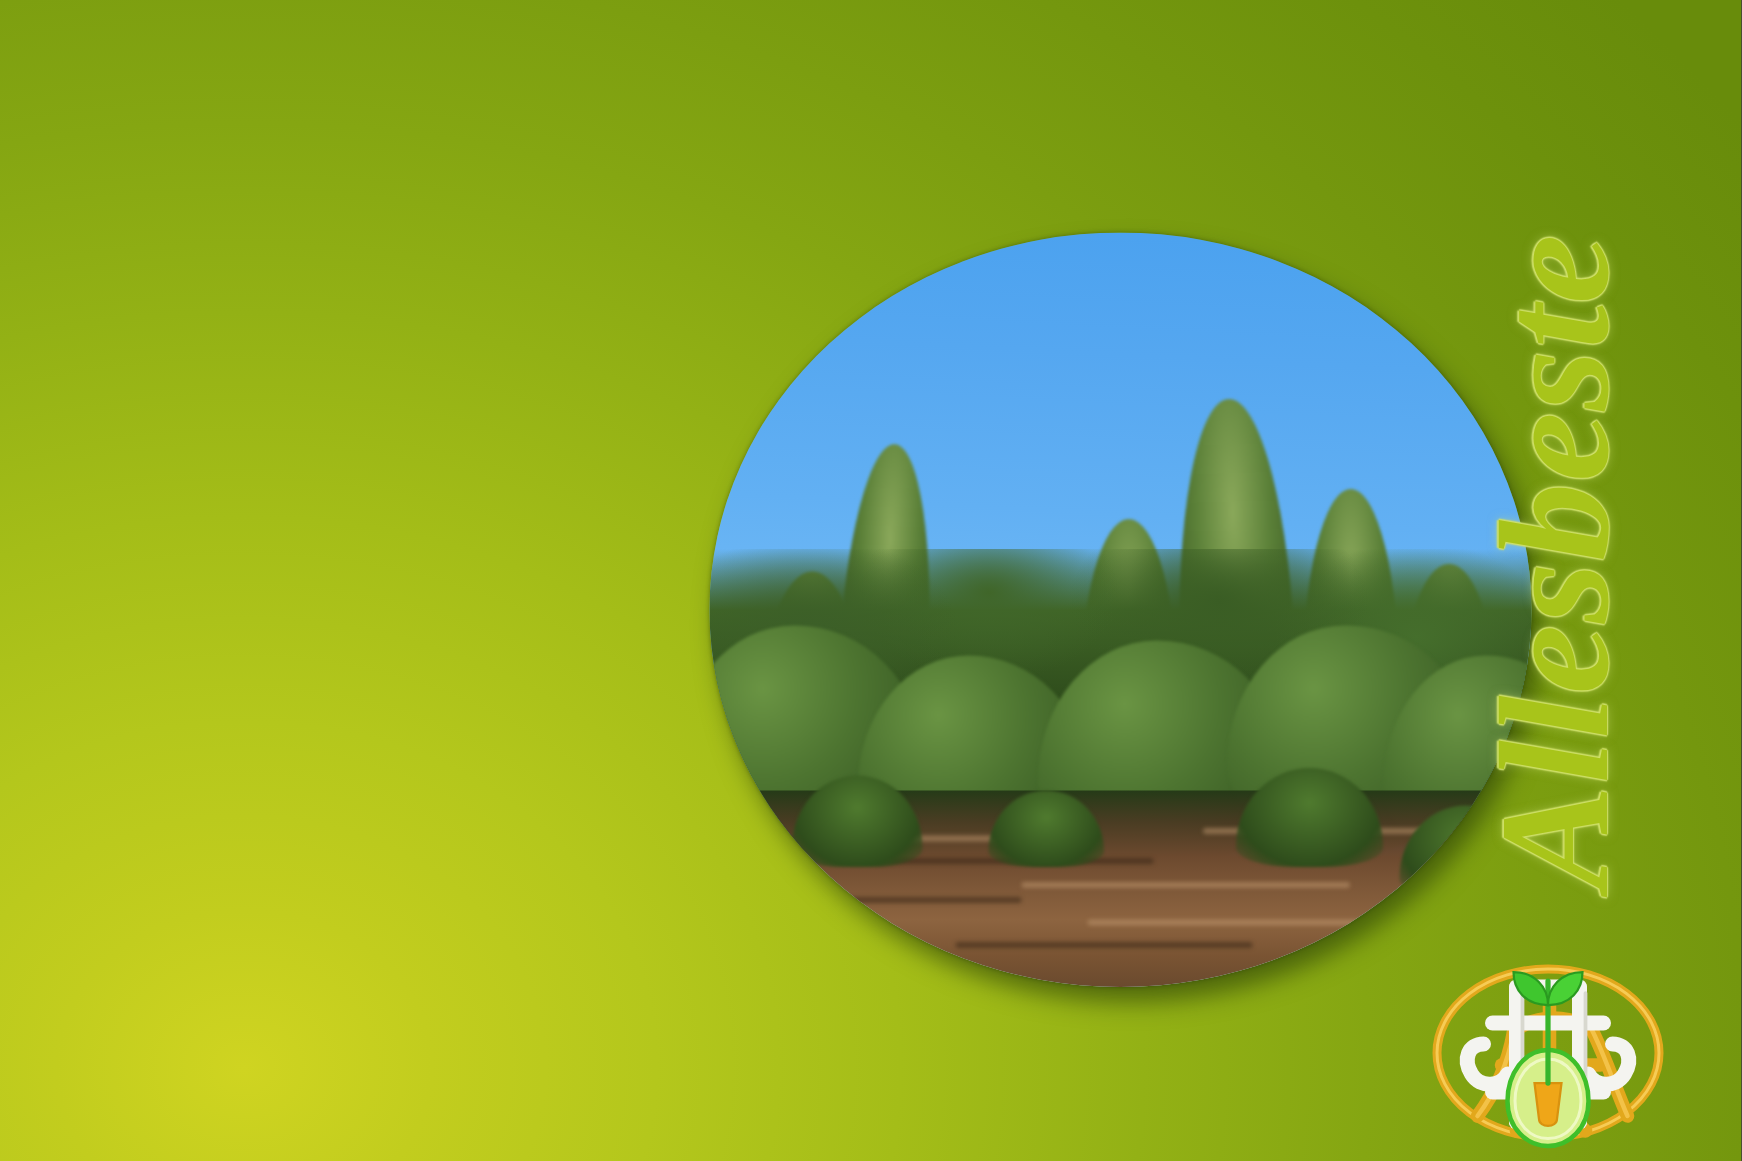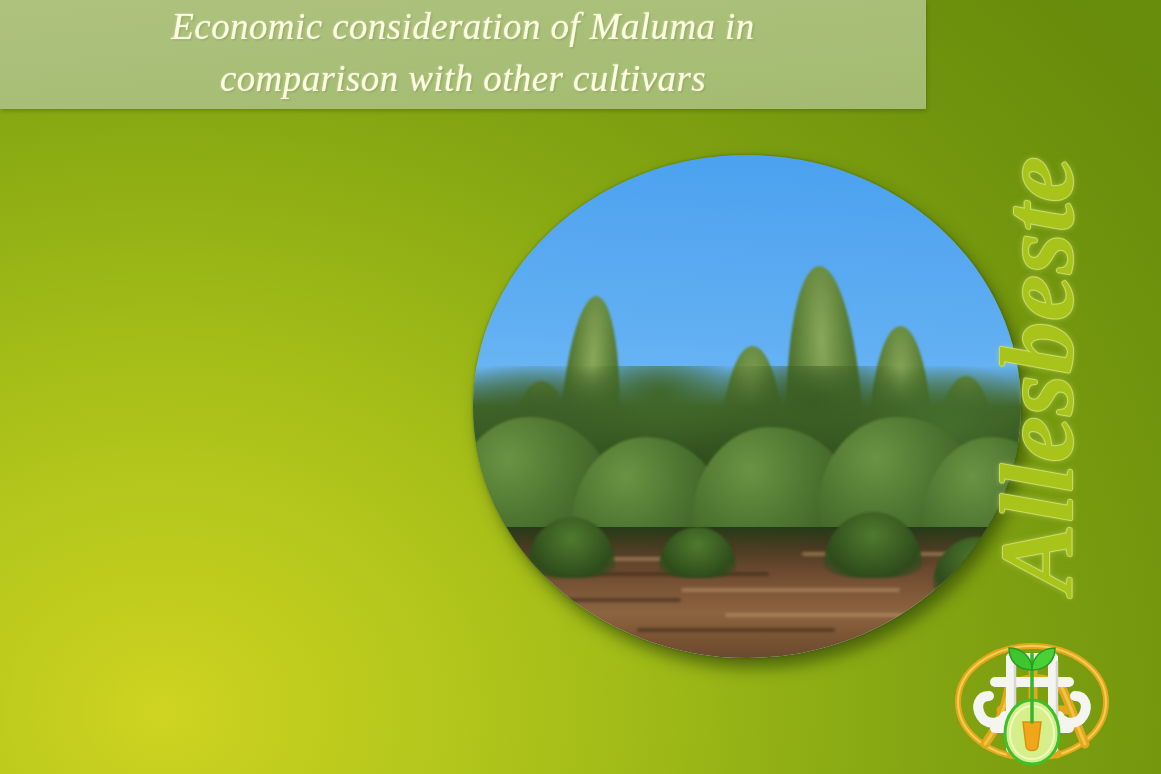--- a/index.html
+++ b/index.html
@@ -180,24 +180,20 @@
     top: 636px;
     width: 166px;
     height: 138px;
   }
 </style>
 </head>
 <body>
 
 <div id="slide">
 
-  <div id="title-banner">
-    <h1 id="title-text">Economic consideration of Maluma in
-comparison with other cultivars</h1>
-  </div>
 
   <div id="photo-circle">
 
     <div class="photo-layer sky"></div>
 
     <div class="spire" style="left:6%; top:45%; width:13%; height:30%;"></div>
     <div class="spire" style="left:16%; top:28%; width:11%; height:42%; transform:rotate(3deg);"></div>
     <div class="spire" style="left:45%; top:38%; width:12%; height:34%;"></div>
     <div class="spire" style="left:57%; top:22%; width:14%; height:50%; transform:rotate(-2deg);"></div>
     <div class="spire" style="left:72%; top:34%; width:12%; height:38%;"></div>

